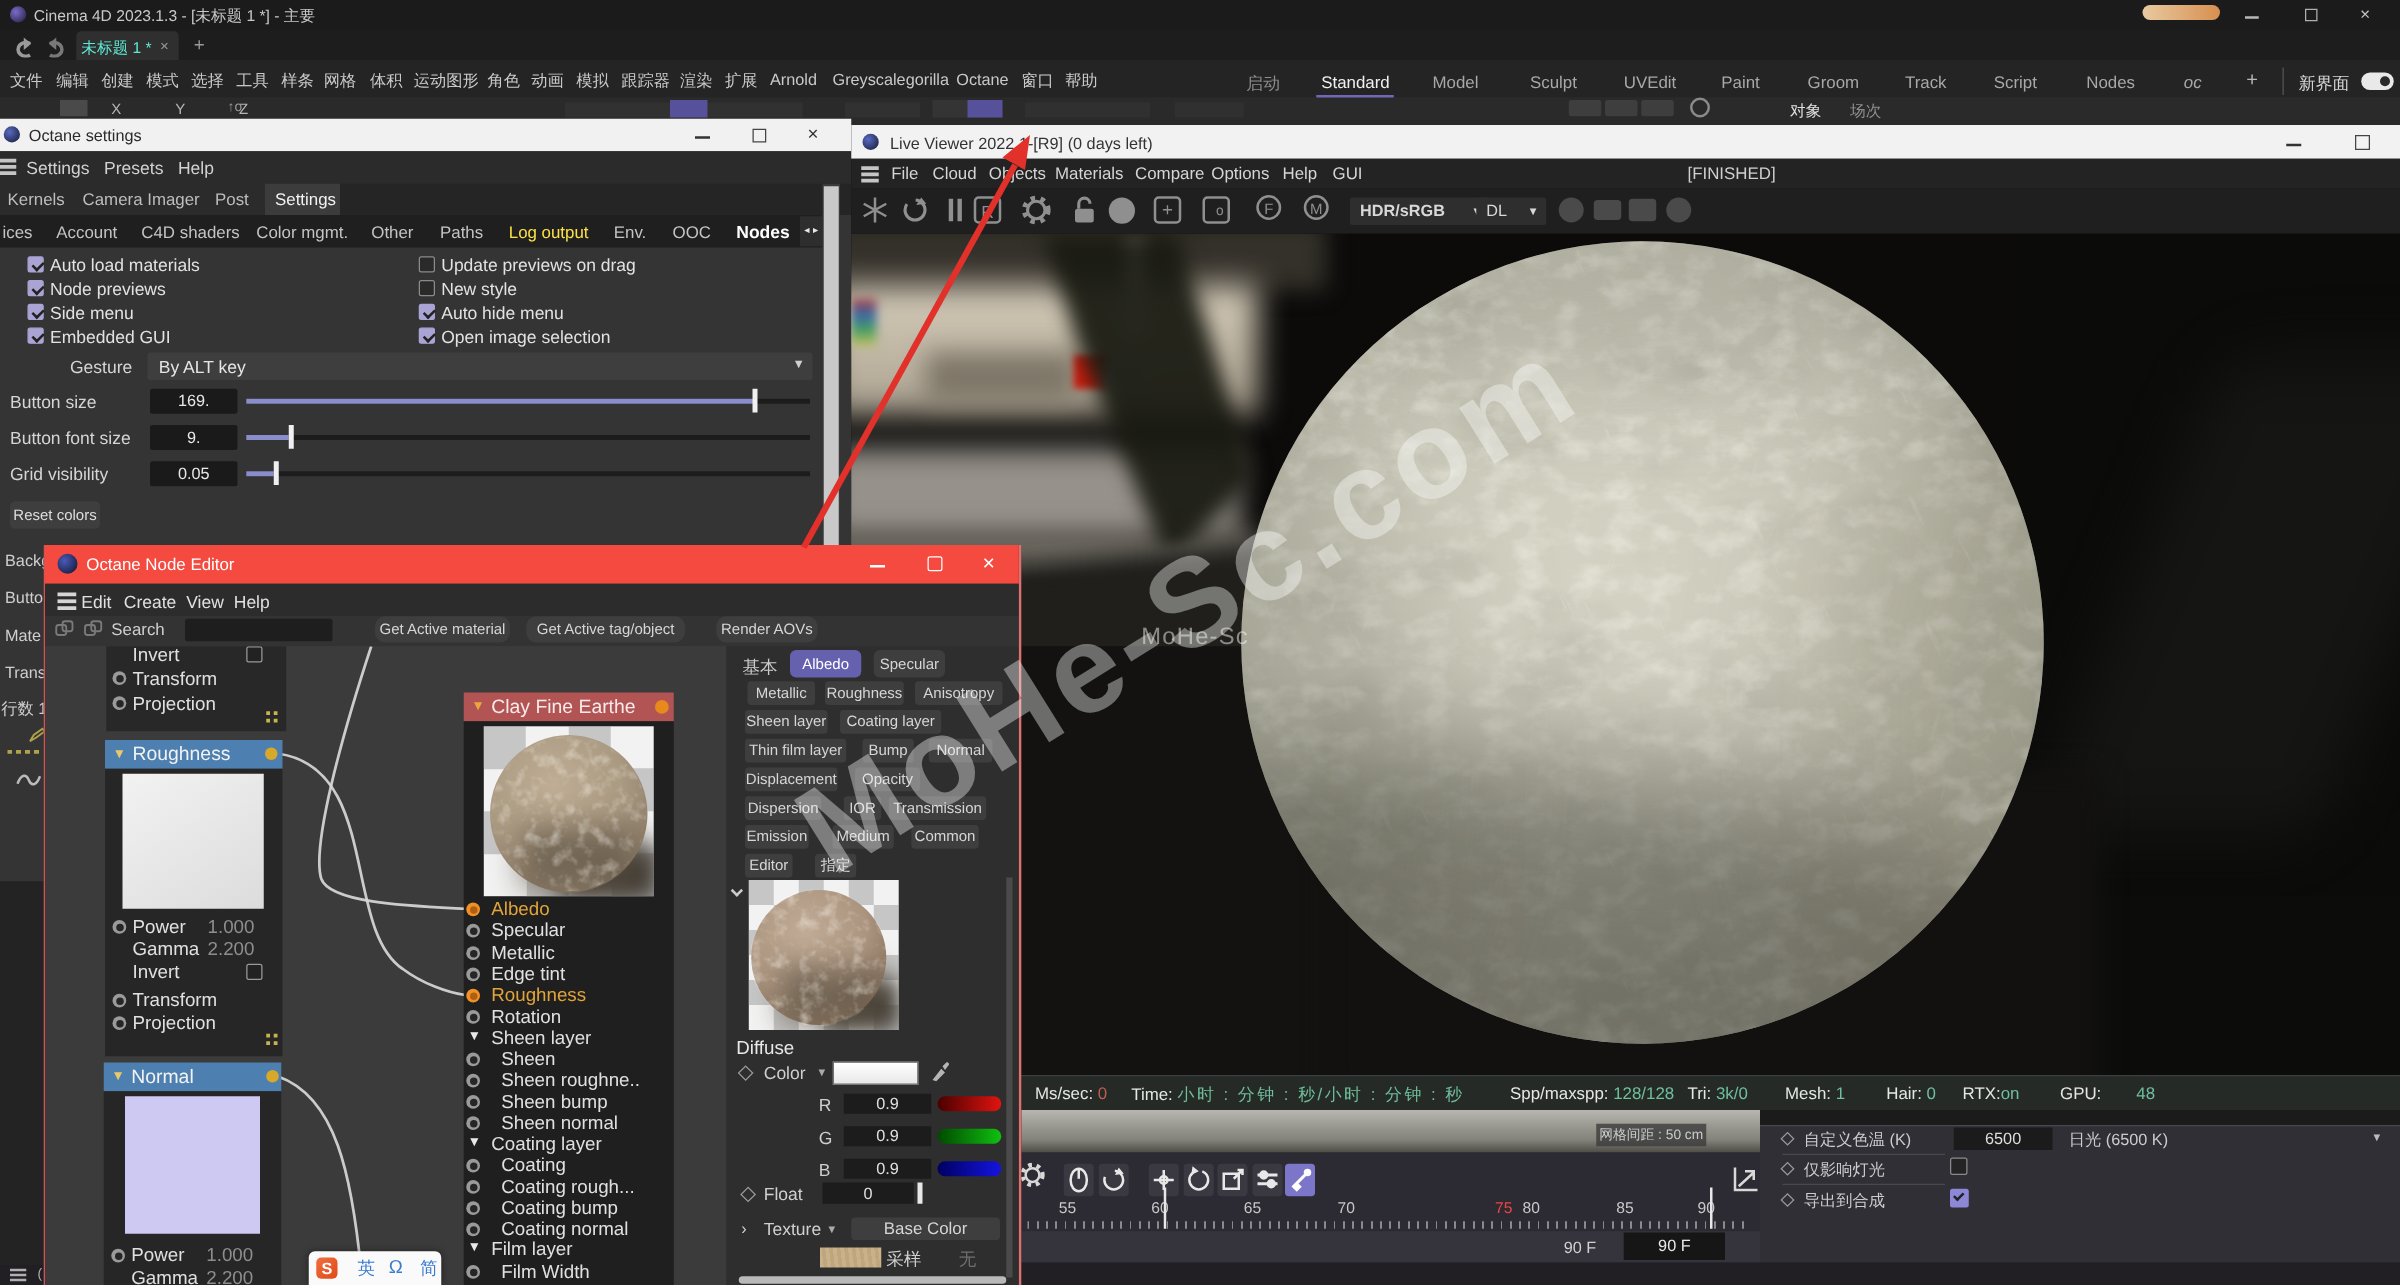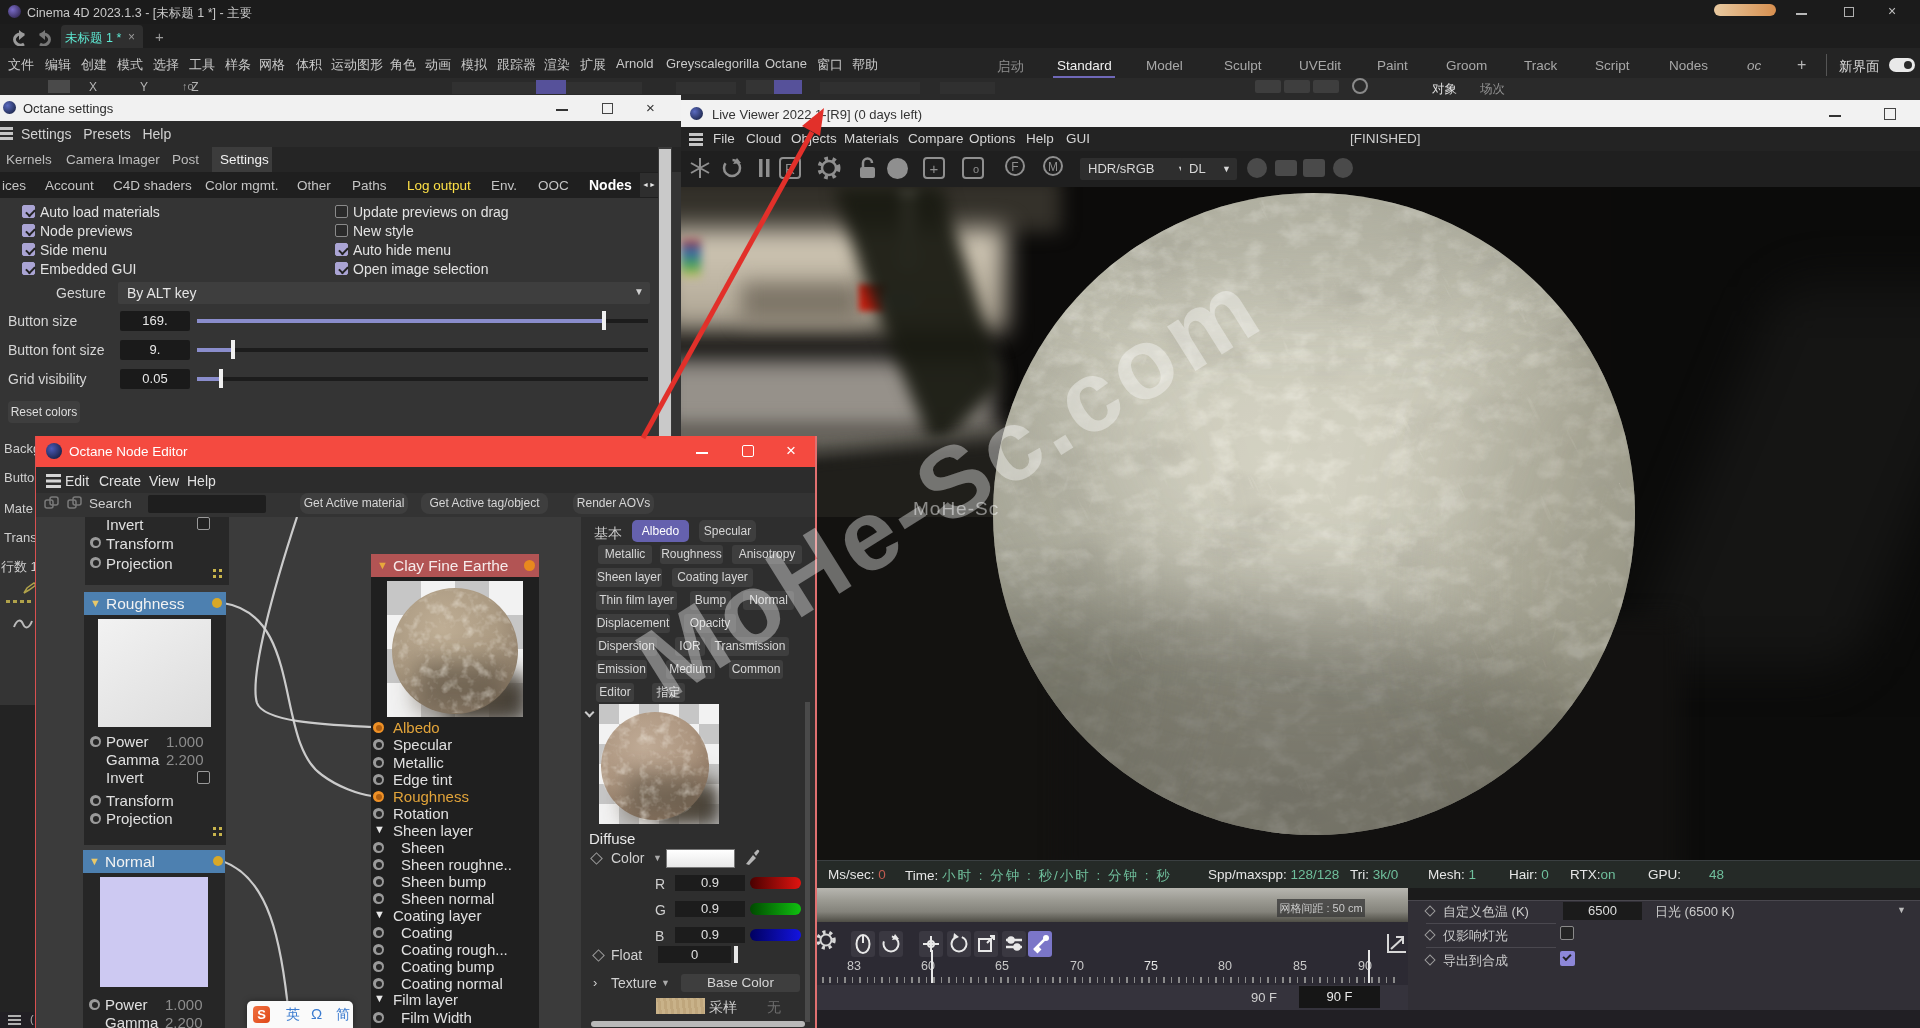--- a/index.html
+++ b/index.html
@@ -149,25 +149,25 @@
   <div class="abs tbox" style="left:1028px;top:43px;background:#7b76c8;"><svg width="28" height="28">
           <line x1="8" y1="20" x2="19" y2="9" stroke="#fff" stroke-width="2.5"></line>
           <circle cx="20" cy="8" r="3" fill="#fff"></circle>
           <line x1="10" y1="22" x2="14" y2="18" stroke="#fff" stroke-width="4"></line>
         </svg></div>
   <div class="abs" style="left:1383px;top:41px;width:28px;height:28px;"><svg width="28" height="28" stroke="#d8d8d8" stroke-width="2" fill="none">
           <path d="M5,5 L5,23 L23,23"></path>
           <path d="M8,20 L20,9 M20,15 L20,8 L13,8"></path>
         </svg></div>
 
-  <div class="tx" style="left:847px;top:71px;font-size:12.5px;color:#c8c8c8;">83</div>
+  <div class="tx" style="left:847px;top:71px;font-size:12.5px;color:#c8c8c8;">55</div>
   <div class="tx" style="left:921px;top:71px;font-size:12.5px;color:#c8c8c8;">60</div>
   <div class="tx" style="left:995px;top:71px;font-size:12.5px;color:#c8c8c8;">65</div>
   <div class="tx" style="left:1070px;top:71px;font-size:12.5px;color:#c8c8c8;">70</div>
-  <div class="tx" style="left:1144px;top:71px;font-size:12.5px;color:#e5e5e5;">75</div>
+  <div class="tx" style="left:1196px;top:71px;font-size:12.5px;color:#ef4444;">75</div>
   <div class="tx" style="left:1218px;top:71px;font-size:12.5px;color:#c8c8c8;">80</div>
   <div class="tx" style="left:1293px;top:71px;font-size:12.5px;color:#c8c8c8;">85</div>
   <div class="tx" style="left:1358px;top:71px;font-size:12.5px;color:#c8c8c8;">90</div>
   <div class="abs" style="left:822px;top:89px;width:578px;height:6px;background:repeating-linear-gradient(90deg,#8a8a8a 0 1.5px,transparent 1.5px 7.42px);"></div>
   <div class="abs" style="left:931px;top:62px;width:2px;height:33px;background:#e8e8e8;"></div>
   <div class="abs" style="left:1368px;top:62px;width:2px;height:33px;background:#e8e8e8;"></div>
   <div class="abs" style="left:817px;top:97px;width:591px;height:25px;background:#35333c;"></div>
   <div class="tx" style="left:1251px;top:102px;font-size:13px;color:#d0d0d0;">90 F</div>
   <div class="abs" style="left:1299px;top:98px;width:81px;height:22px;background:#161616;color:#e8e8e8;font-size:13px;line-height:22px;text-align:center;">90 F</div>
 
@@ -321,21 +321,21 @@
       </svg>
   <svg class="abs" style="left:176px;top:56px;" width="22" height="24">
         <rect x="3" y="11" width="15" height="11" rx="2" fill="#8f8f8f"></rect>
         <path d="M6,11 V7 a4.5,4.5 0 0 1 9,0" fill="none" stroke="#8f8f8f" stroke-width="2.5"></path>
       </svg>
   <div class="abs" style="left:206px;top:58px;width:21px;height:21px;border-radius:50%;background:#8f8f8f;"></div>
   <div class="abs" style="left:242px;top:57px;width:22px;height:22px;border:2px solid #8f8f8f;border-radius:4px;color:#8f8f8f;font-size:15px;line-height:19px;text-align:center;">+</div>
   <div class="abs" style="left:281px;top:57px;width:22px;height:22px;border:2px solid #8f8f8f;border-radius:4px;color:#8f8f8f;font-size:11px;line-height:20px;text-align:right;padding-right:3px;">o</div>
   <div class="abs" style="left:324px;top:56px;width:20px;height:20px;border:2px solid #8f8f8f;border-radius:50%;color:#8f8f8f;font-size:12px;line-height:18px;text-align:center;">F</div>
   <div class="abs" style="left:362px;top:56px;width:20px;height:20px;border:2px solid #8f8f8f;border-radius:50%;color:#8f8f8f;font-size:12px;line-height:18px;text-align:center;">M</div>
-  <div class="abs" style="left:399px;top:58px;width:112px;height:22px;background:#2e2e2e;border-radius:2px;color:#d8d8d8;font-size:13px;line-height:22px;"><span style="margin-left:8px;">HDR/sRGB</span><span style="position:absolute;right:6px;font-size:9px;">▼</span></div>
+  <div class="abs" style="left:399px;top:58px;width:112px;height:22px;background:#2e2e2e;border-radius:2px;color:#d8d8d8;font-size:13px;line-height:22px;font-weight:bold;"><span style="margin-left:8px;">HDR/sRGB</span><span style="position:absolute;right:6px;font-size:9px;">▼</span></div>
   <div class="abs" style="left:500px;top:58px;width:56px;height:22px;background:#2e2e2e;border-radius:2px;color:#d8d8d8;font-size:13px;line-height:22px;"><span style="margin-left:8px;">DL</span><span style="position:absolute;right:6px;font-size:9px;">▼</span></div>
   <div class="abs" style="left:566px;top:58px;width:20px;height:20px;border-radius:50%;background:#4a4a4a;"></div>
   <div class="abs" style="left:594px;top:60px;width:22px;height:16px;border-radius:3px;background:#4a4a4a;"></div>
   <div class="abs" style="left:622px;top:59px;width:22px;height:18px;border-radius:3px;background:#4a4a4a;"></div>
   <div class="abs" style="left:652px;top:58px;width:20px;height:20px;border-radius:50%;background:#4a4a4a;"></div>
 
   <div class="abs" id="vimg" style="left:0;top:87px;width:1239px;height:673px;background:#0c0b0a;overflow:hidden;">
 
     <div class="abs" style="left:-20px;top:-10px;width:400px;height:55px;background:#34312a;filter:blur(9px);"></div>
 

